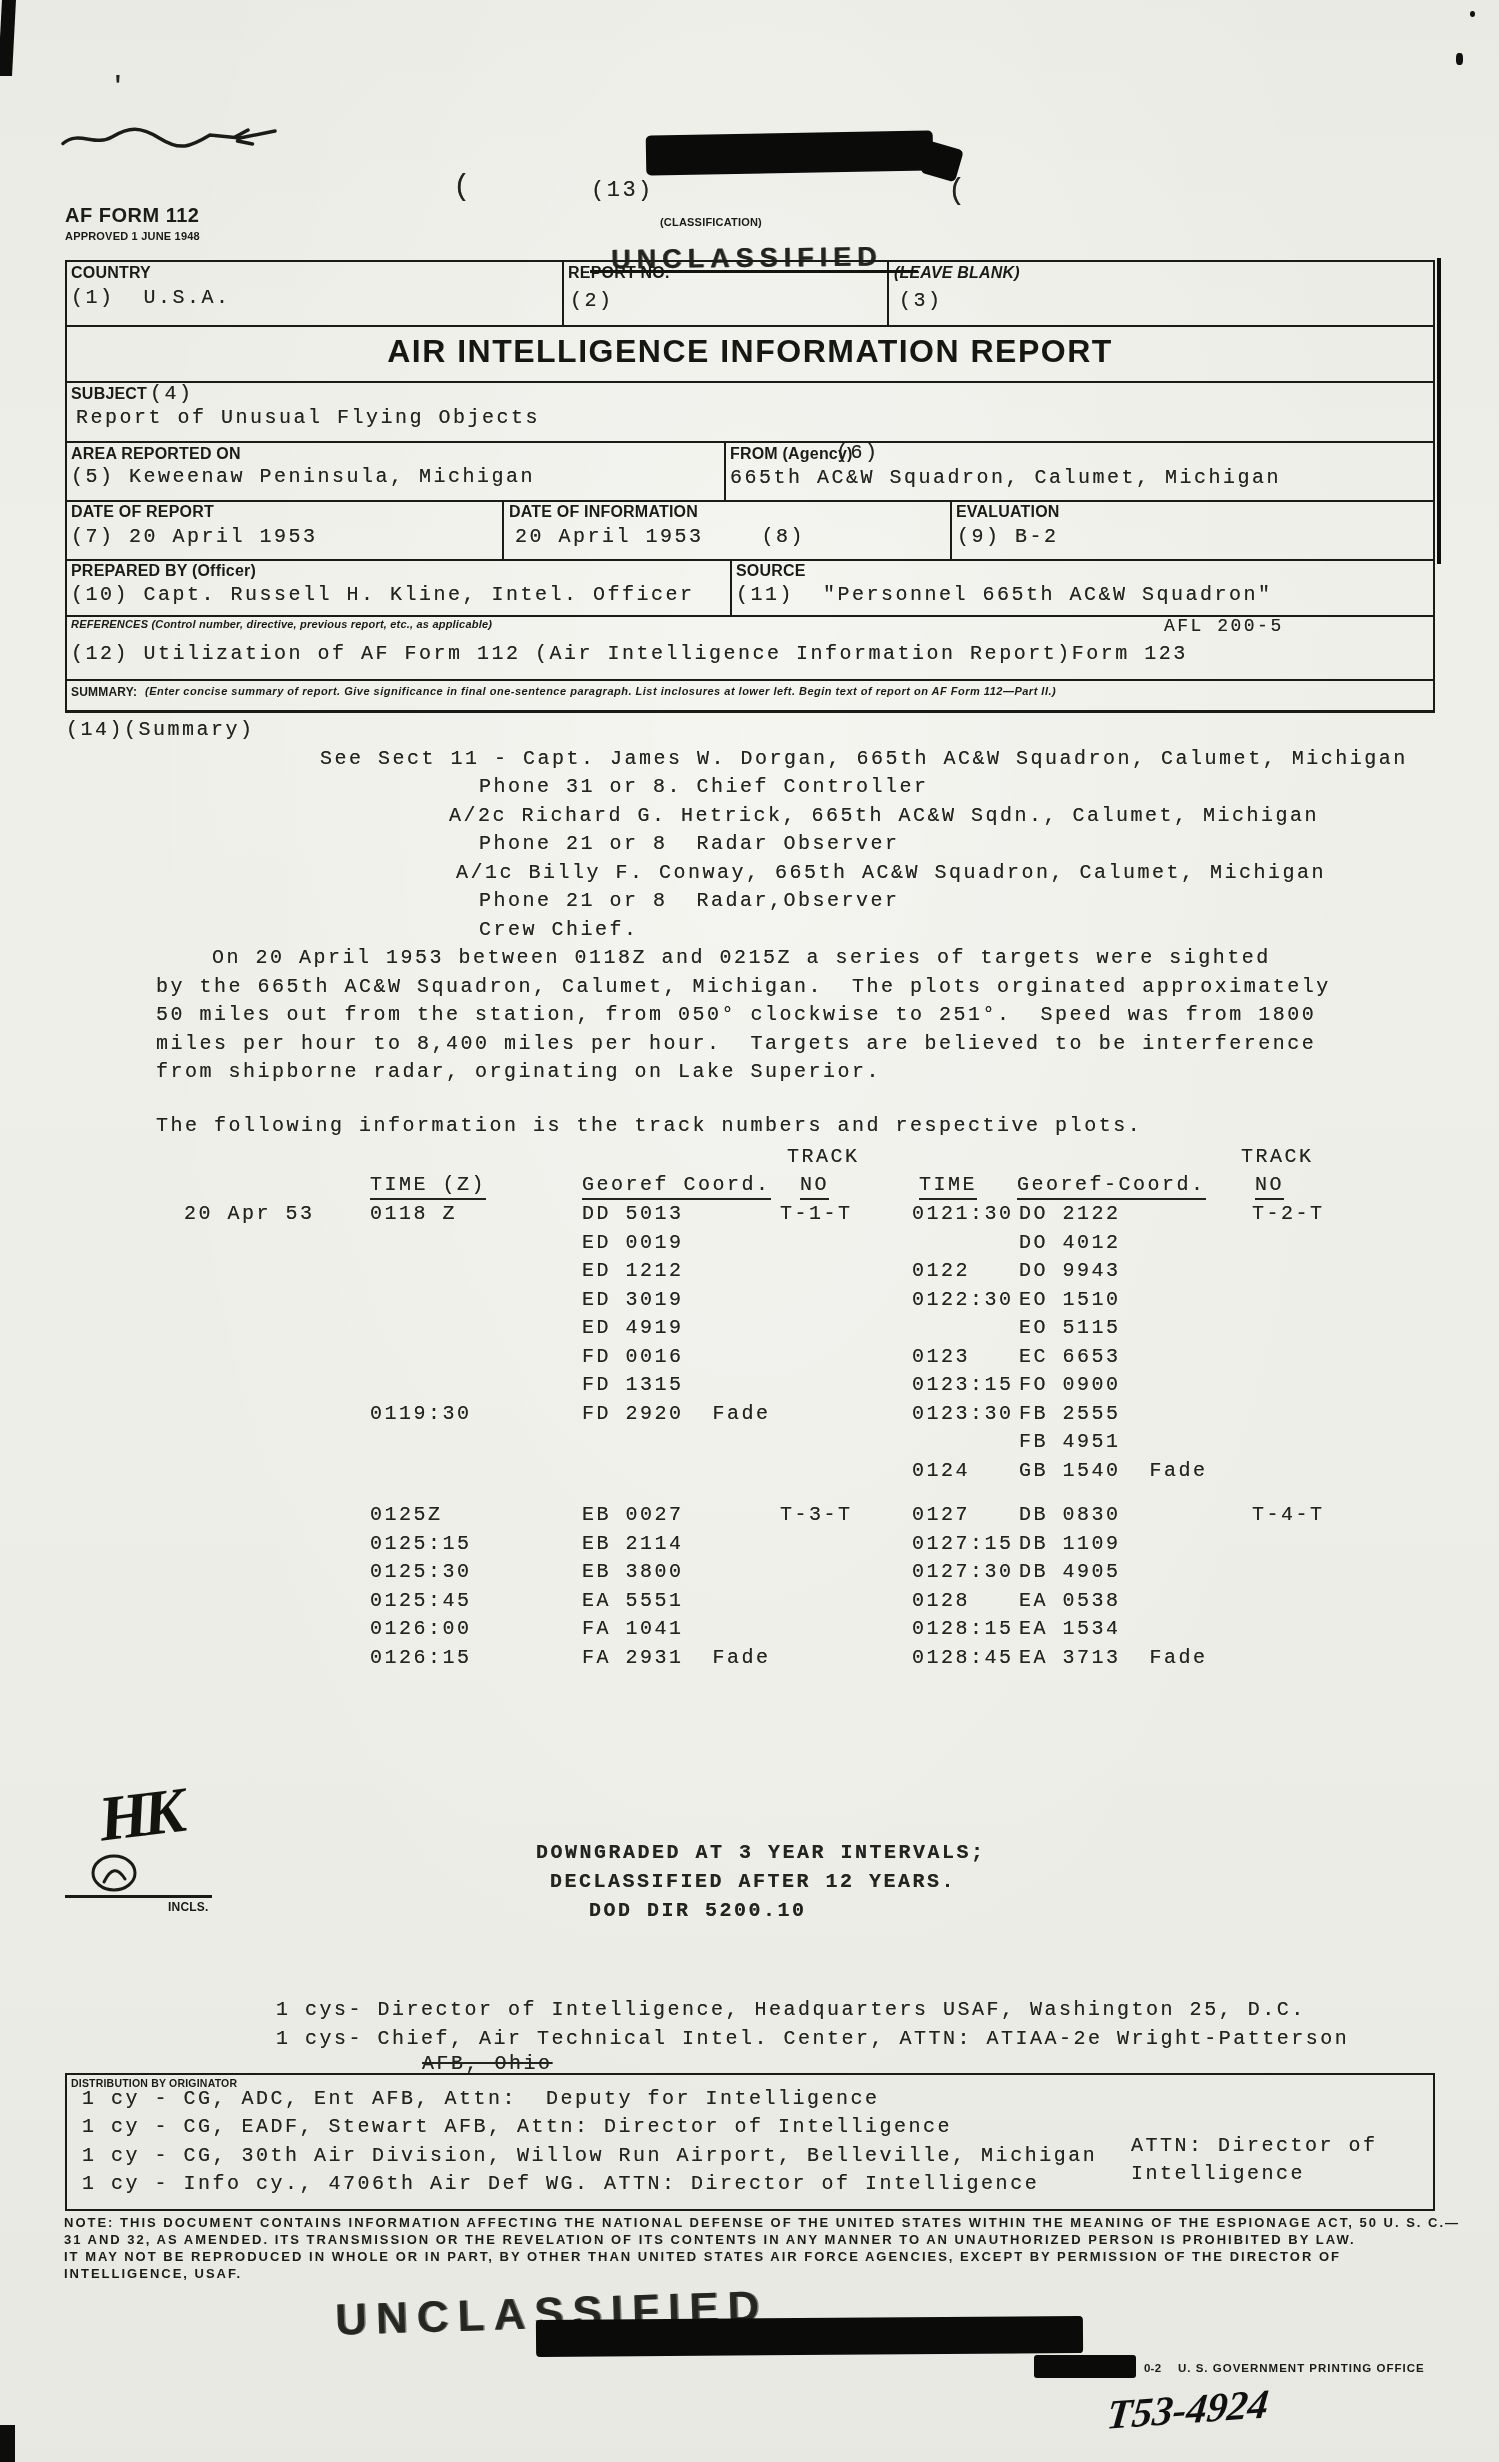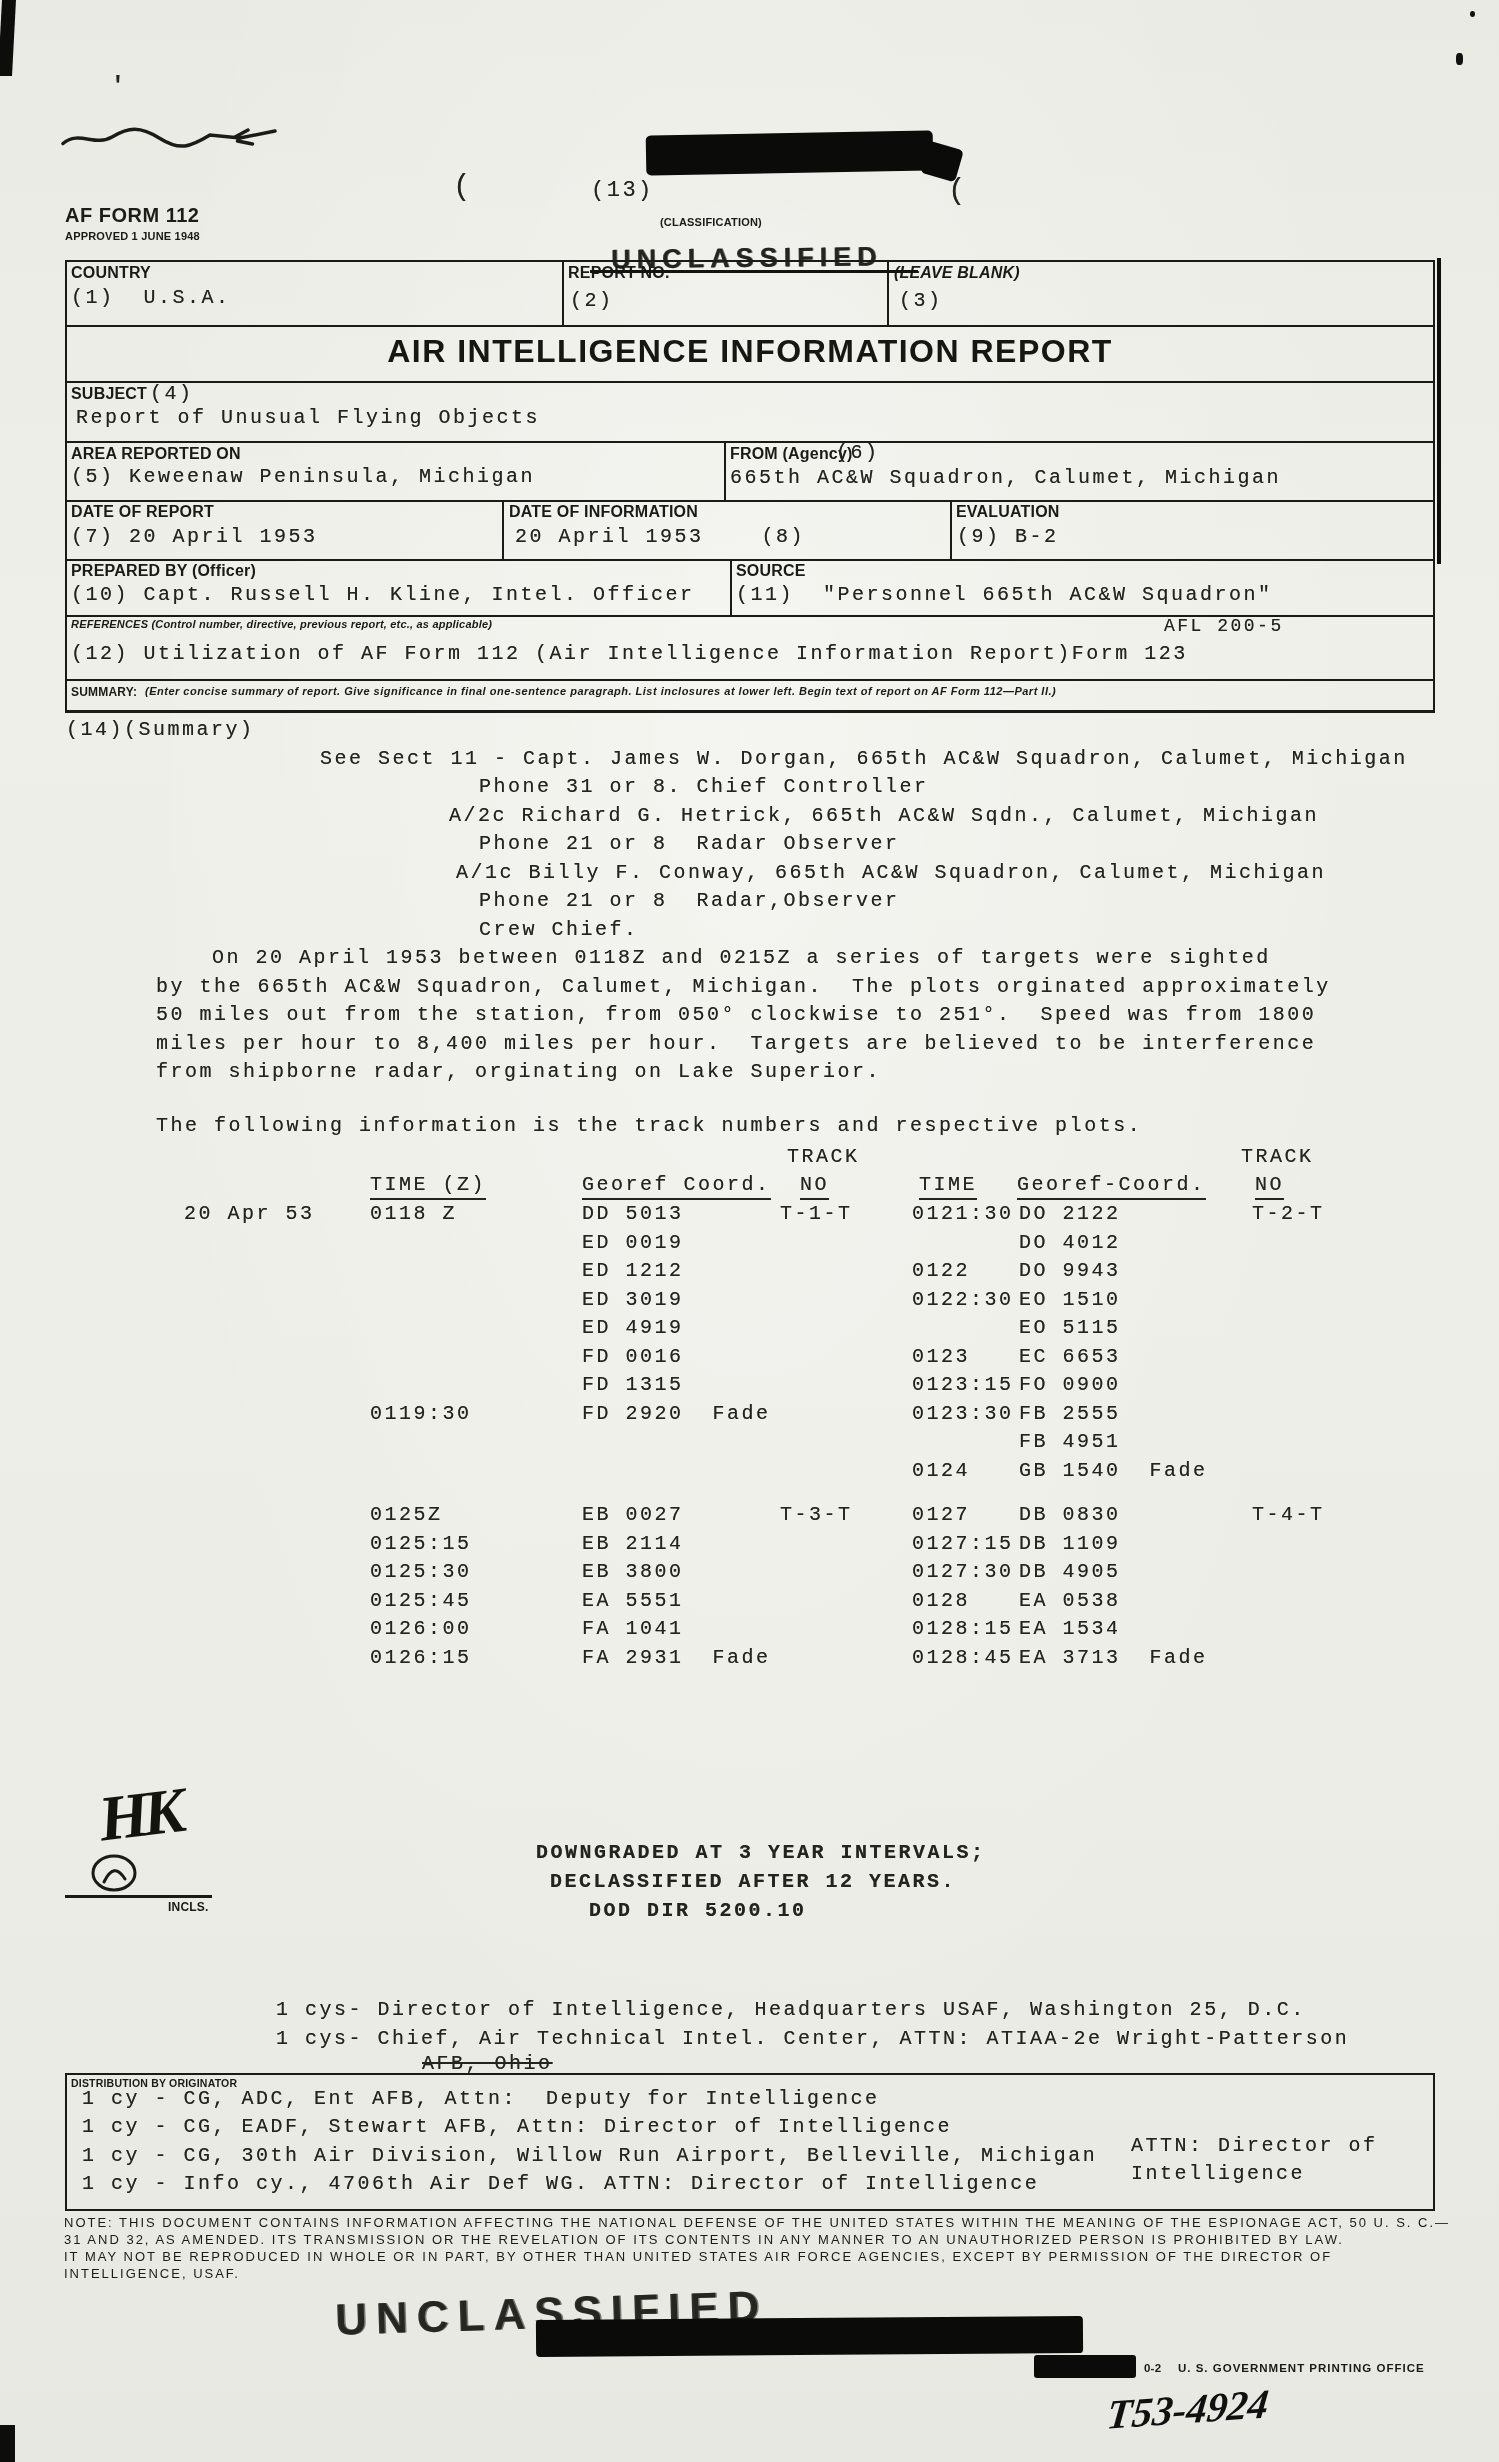--- a/index.html
+++ b/index.html
@@ -44,21 +44,21 @@
   #plot-group-2 { top:1503px; }
   .pt-row { position:relative; height:28.5px; }
   .ptc { position:absolute; top:0; }
   .c-date   { left:184px; }
   .c-time-l { left:370px; }
   .c-coord-l{ left:582px; }
   .c-no-l   { left:780px; }
   .c-time-r { left:912px; }
   .c-coord-r{ left:1019px; }
   .c-no-r   { left:1252px; }
-  .note-line { position:absolute; left:64px; font-size:13px; font-weight:400;
+  .note-line { position:absolute; left:64px; font-size:13px; font-weight:700;
     letter-spacing:2px; white-space:nowrap; color:#1b1b18; }
   .strike { text-decoration:line-through; text-decoration-thickness:2px; }
   #handwritten-ref {
     position:absolute; left:1107px; top:2385px;
     font-family:"Liberation Serif", serif; font-style:italic; font-weight:700;
     font-size:41px; transform:rotate(-4deg) skewX(-10deg); color:#101010; white-space:nowrap;
   }
   #incls-monogram {
     position:absolute; left:99px; top:1778px;
     font-family:"Liberation Serif", serif; font-style:italic; font-weight:700;

